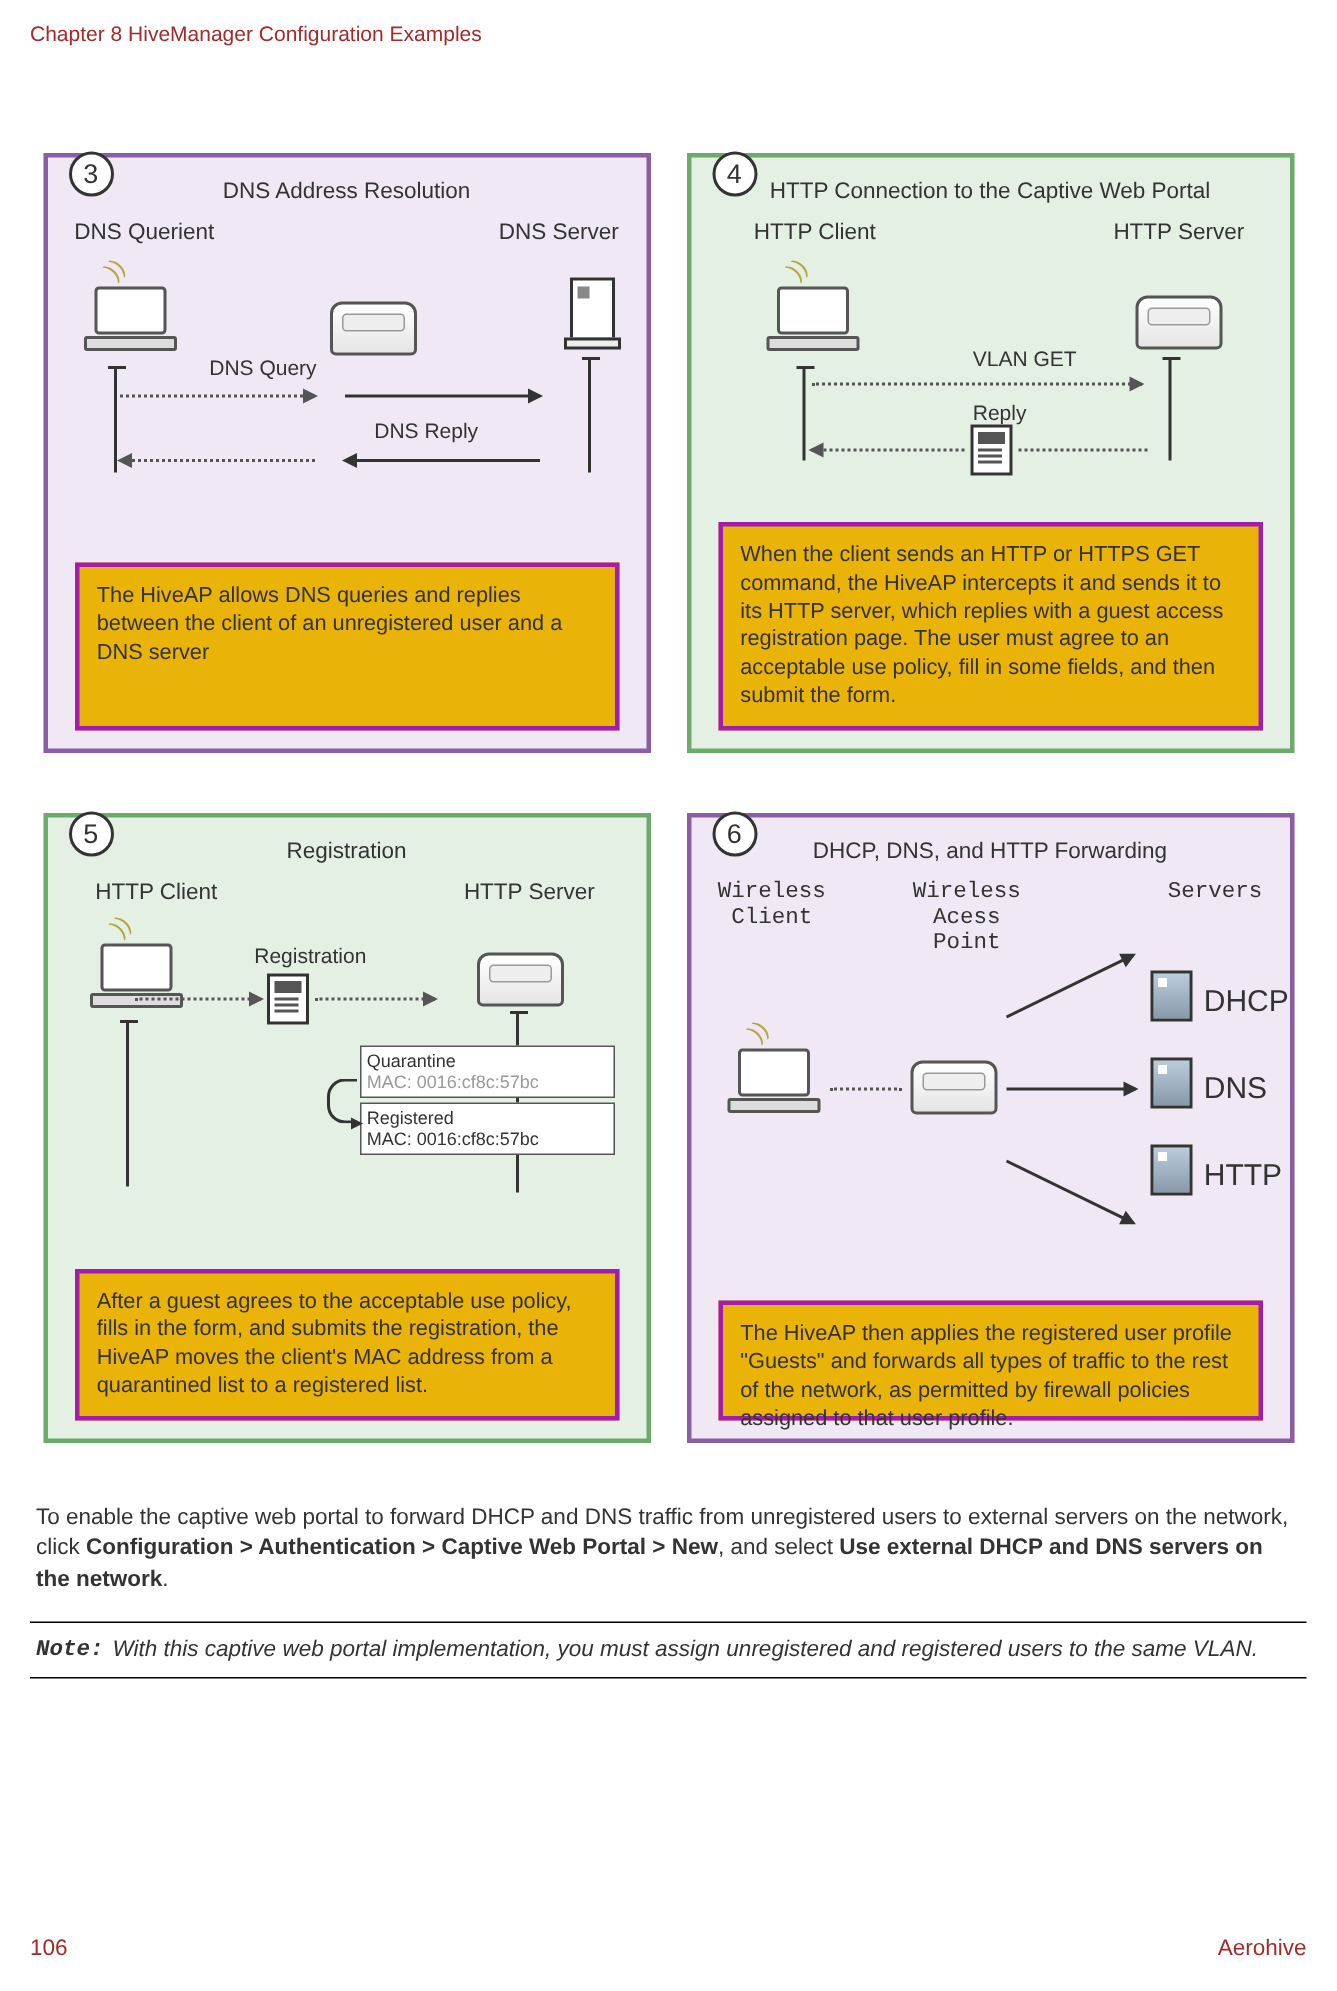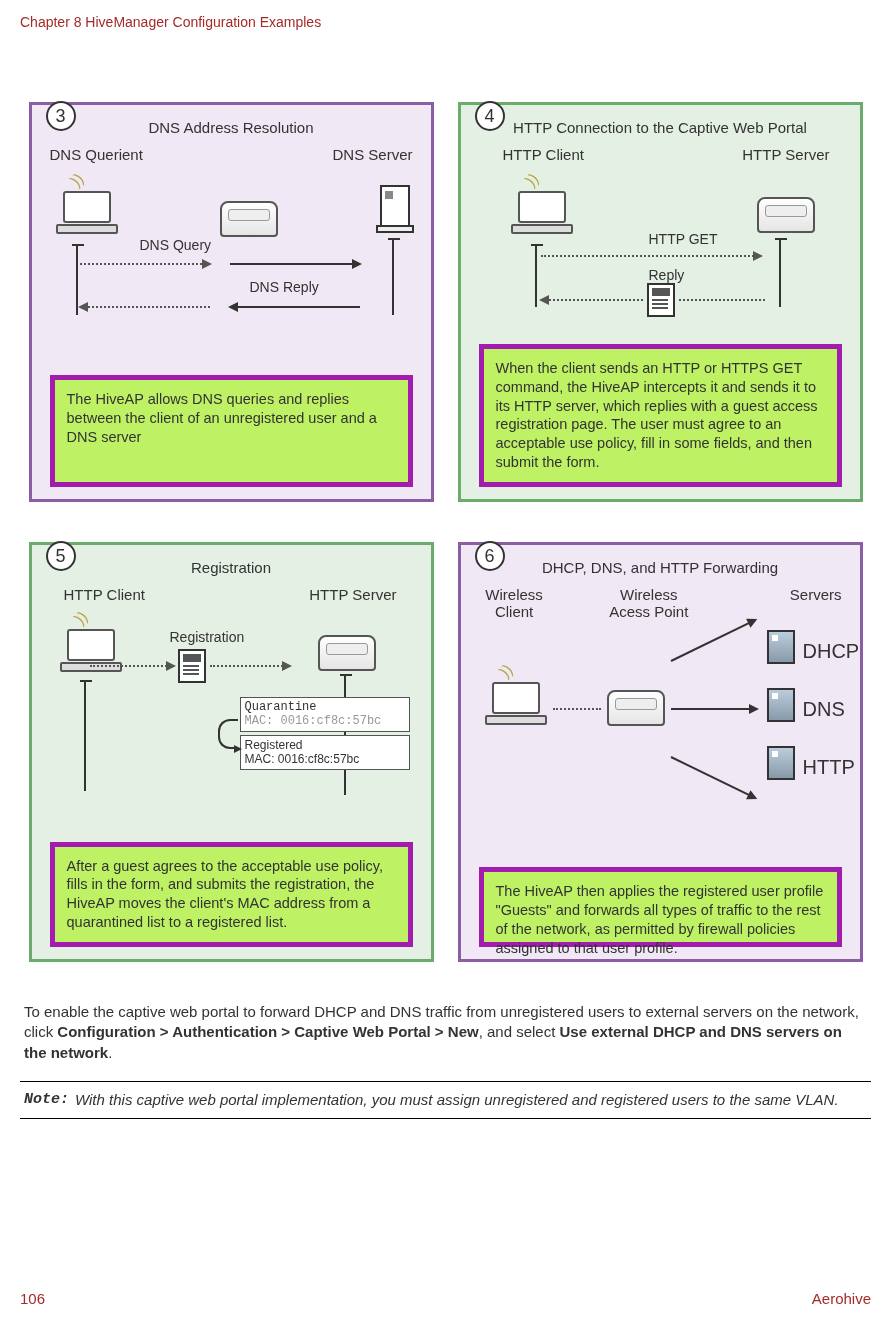--- a/index.html
+++ b/index.html
@@ -54,22 +54,22 @@
     display: flex;
     justify-content: space-between;
     font-size: 15px;
     margin-bottom: 8px;
   }
   .diagram-area {
     position: relative;
     height: 170px;
   }
   .desc-box {
-    background: #bef264;
-    border: 5px solid #a21caf;
+    background: #eab308;
+    border: 3px solid #a21caf;
     padding: 10px 12px;
     font-size: 14.5px;
     line-height: 1.3;
     position: absolute;
     bottom: 12px;
     left: 18px;
     right: 18px;
   }
 
   
@@ -231,21 +231,21 @@
   .solid-arrow.ah-left::before { border-right-color:#333; }
   .vline { position:absolute; width:0; border-left:2px solid #333; }
   .vline-top-bar::before {
     content:""; position:absolute; top:-1px; left:-6px;
     width:12px; border-top:2px solid #333;
   }
 
   .lbl { position:absolute; font-size:14px; }
 
   
-  .p6 .panel-subrow { justify-content: flex-end; gap: 58px; }
+  .p6 .panel-subrow { justify-content: flex-end; gap: 58px; font-family: Liberation Mono, monospace; }
   .p6 .panel-subrow span:nth-child(1) { margin-left: 2px; text-align:center; width: 78px;}
   .p6 .panel-subrow span:nth-child(2) { text-align:center; width: 100px;}
   .p6 .panel-subrow span:nth-child(3) { margin-left: 40px;}
 
   .slabel { position:absolute; font-size:20px; }
 
 </style>
 </head>
 <body>
 
@@ -292,21 +292,21 @@
       <span style="margin-right:12px;">HTTP Server</span>
     </div>
     <div class="diagram-area">
       <div class="laptop" style="top:20px; left:32px;">
         <div class="wifi-waves">))</div>
         <div class="screen"></div>
           <div class="base"></div>
       </div>
       <div class="ap" style="top:26px; left:278px;"></div>
 
-      <span class="lbl" style="top:60px; left:170px;">HTTP GET</span>
+      <span class="lbl" style="top:60px; left:170px;">VLAN GET</span>
       <div class="dotted-arrow ah-right" style="top:84px; left:62px; width:220px;"></div>
 
       <span class="lbl" style="top:96px; left:170px;">Reply</span>
       <div class="dotted-arrow ah-left" style="top:128px; left:62px; width:102px;"></div>
       <div class="form-icon" style="top:112px; left:168px;"></div>
       <div class="dotted-arrow" style="top:128px; left:200px; width:86px;"></div>
 
       <div class="vline vline-top-bar" style="top:74px; left:56px; height:62px;"></div>
       <div class="vline vline-top-bar" style="top:68px; left:300px; height:68px;"></div>
     </div>
@@ -332,21 +332,21 @@
       <div class="ap" style="top:24px; left:268px;"></div>
 
       <span class="lbl" style="top:18px; left:120px;">Registration</span>
       <div class="dotted-arrow ah-right" style="top:54px; left:40px; width:84px;"></div>
       <div class="form-icon" style="top:38px; left:128px;"></div>
       <div class="dotted-arrow ah-right" style="top:54px; left:160px; width:80px;"></div>
 
       <div class="vline vline-top-bar" style="top:70px; left:34px; height:110px;"></div>
       <div class="vline vline-top-bar" style="top:64px; left:294px; height:120px;"></div>
 
-      <div class="list-box" style="top:86px; left:190px; width:170px;font-family:Liberation Mono, monospace;">
+      <div class="list-box" style="top:86px; left:190px; width:170px;">
         <div>Quarantine</div>
         <div class="gray-text">MAC: 0016:cf8c:57bc</div>
       </div>
       <div class="list-box" style="top:124px; left:190px; width:170px;">
         <div>Registered</div>
         <div>MAC: 0016:cf8c:57bc</div>
       </div>
 
       <div style="position:absolute; top:108px; left:168px; width:20px; height:30px; border:2px solid #333; border-right:none; border-radius:12px 0 0 12px;"></div>
       <div style="position:absolute; top:134px; left:184px; width:0;height:0;border-top:4px solid transparent;border-bottom:4px solid transparent;border-left:8px solid #333;"></div>

